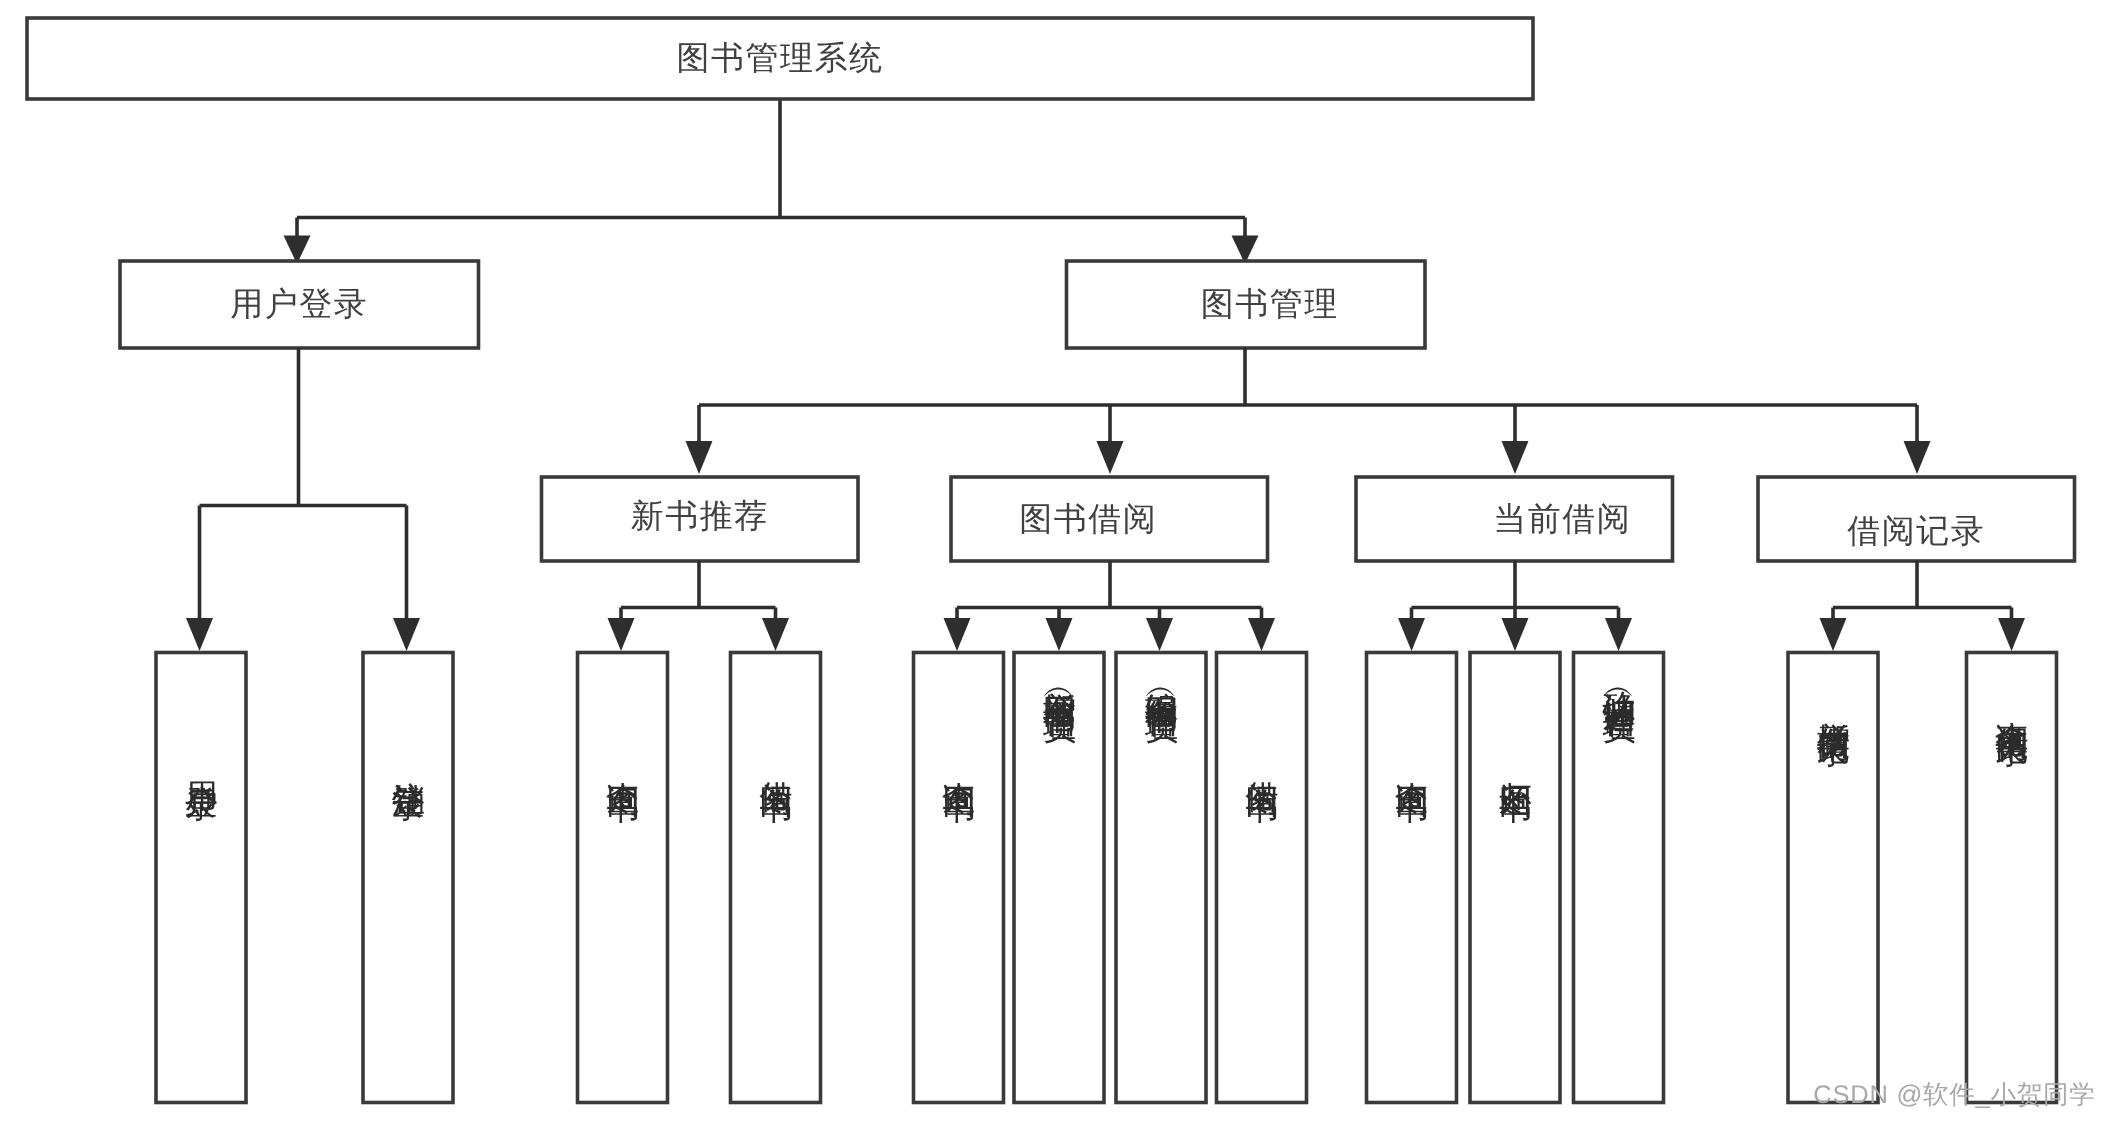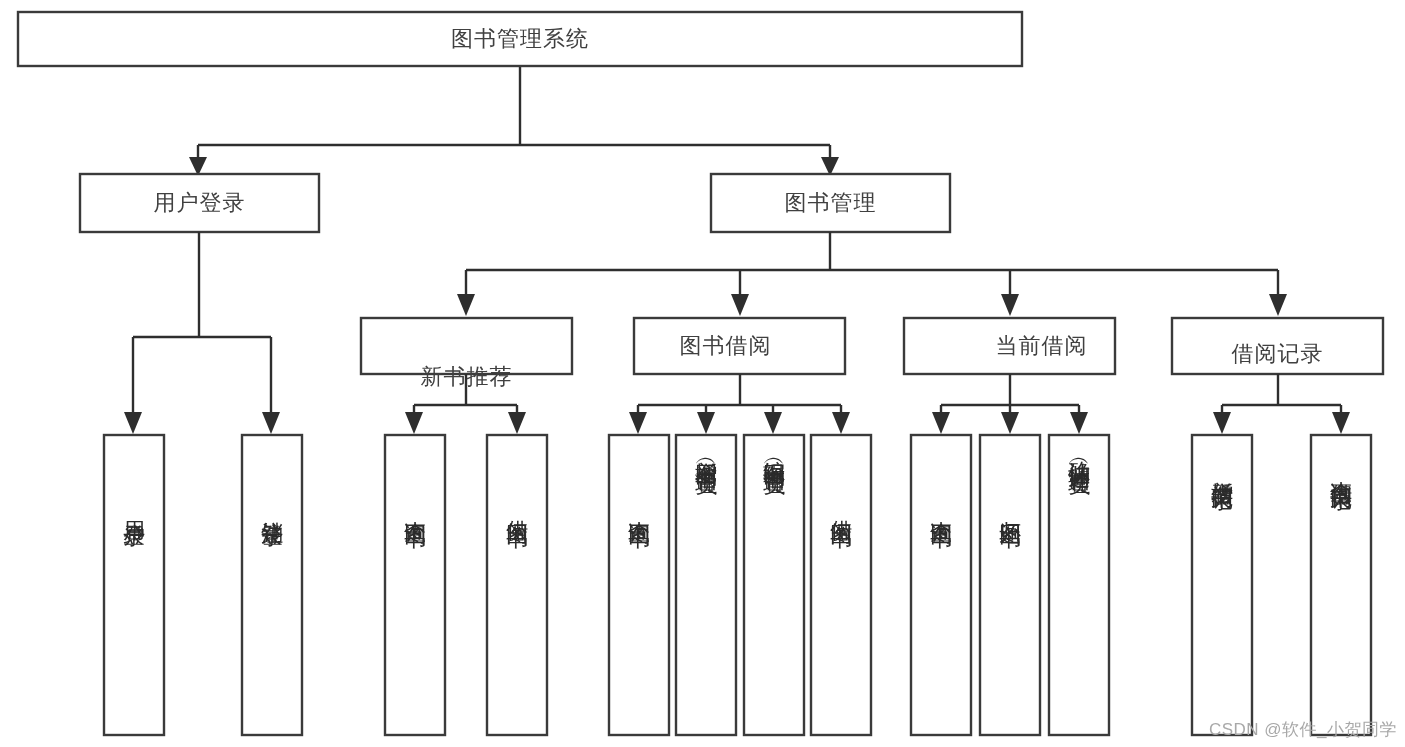--- a/index.html
+++ b/index.html
@@ -196,25 +196,25 @@
   </svg>
 
   <div class="hlabel-holder" style="left:18px; top:12px; width:1004px; height:54px;">
     <span class="hlabel-text">图书管理系统</span>
   </div>
 
   <div class="hlabel-holder" style="left:80px; top:174px; width:239px; height:58px;">
     <span class="hlabel-text">用户登录</span>
   </div>
 
-  <div class="hlabel-holder" style="left:711px; top:174px; width:239px; height:58px;">
+  <div class="hlabel-holder" style="left:711px; top:174px; width:239px; height:58px;padding-left:16px;">
     <span class="hlabel-text">图书管理</span>
   </div>
 
-  <div class="hlabel-holder" style="left:361px; top:318px; width:211px; height:52px;margin-top:33px;">
+  <div class="hlabel-holder" style="left:361px; top:318px; width:211px; height:52px;">
     <span class="hlabel-text">新书推荐</span>
   </div>
 
   <div class="hlabel-holder" style="left:620px; top:318px; width:211px; height:56px;">
     <span class="hlabel-text">图书借阅</span>
   </div>
 
   <div class="hlabel-holder" style="left:904px; top:318px; width:211px; height:56px;padding-left:32px;">
     <span class="hlabel-text">当前借阅</span>
   </div>

